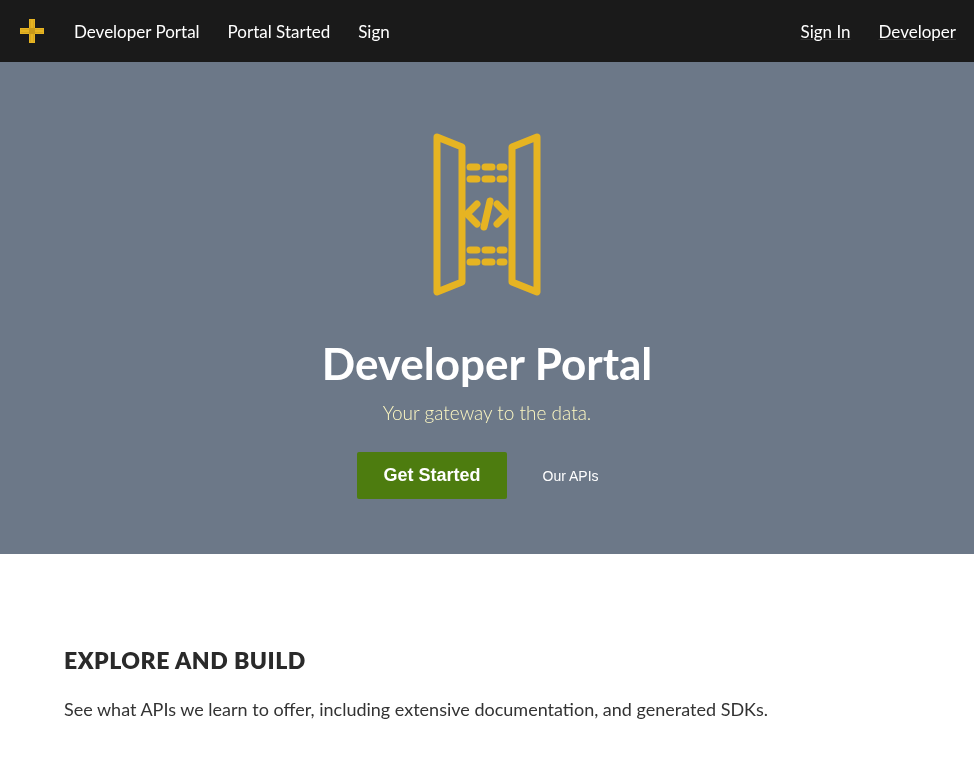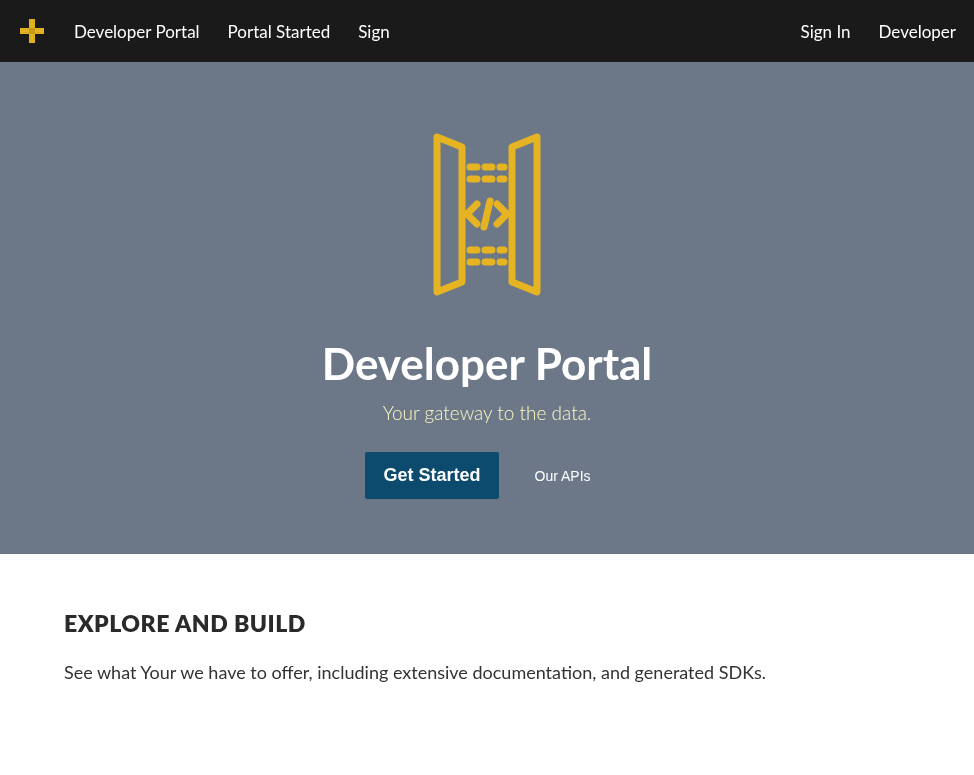--- a/index.html
+++ b/index.html
@@ -23,20 +23,21 @@
     }
     .nav-left {
       display: flex;
       align-items: center;
       gap: 28px;
     }
     .nav-right {
       display: flex;
       align-items: center;
       gap: 28px;
+      text-decoration: underline;
     }
     .logo {
       display: flex;
       align-items: center;
       justify-content: center;
       width: 28px;
       height: 28px;
     }
     .nav-link {
       color: #ffffff;
@@ -71,24 +72,24 @@
       color: #fef9c3;
       margin-bottom: 28px;
     }
     .hero-buttons {
       display: flex;
       justify-content: center;
       gap: 18px;
       align-items: center;
     }
     .btn-primary {
-      background: #0c4a6e;
+      background: #4d7c0f;
       color: #ffffff;
       border: none;
-      padding: 13px 18px;
+      padding: 13px 26px;
       font-size: 18px;
       font-weight: 700;
       cursor: pointer;
       border-radius: 2px;
     }
     .btn-secondary {
       background: transparent;
       color: #ffffff;
       border: none;
       padding: 13px 18px;
@@ -99,20 +100,21 @@
     .content {
       padding: 55px 64px 30px 64px;
       max-width: 974px;
     }
     .content-heading {
       font-size: 23px;
       font-weight: 800;
       letter-spacing: 0.5px;
       color: #2a2a2a;
       margin-bottom: 22px;
+      margin-top: 37px;
     }
     .content-para {
       font-size: 18px;
       line-height: 1.45;
       color: #333333;
       margin-bottom: 20px;
       font-weight: 400;
     }
   </style>
 </head>
@@ -165,15 +167,15 @@
   <h1 class="hero-title">Developer Portal</h1>
   <p class="hero-subtitle">Your gateway to the data.</p>
   <div class="hero-buttons">
     <button class="btn-primary">Get Started</button>
     <button class="btn-secondary">Our APIs</button>
   </div>
 </section>
 
 <section class="content">
   <h2 class="content-heading">EXPLORE AND BUILD</h2>
-  <p class="content-para">See what Your we have to offer, including extensive documentation, and generated SDKs.</p>
+  <p class="content-para">See what APIs we learn to offer, including extensive documentation, and generated SDKs.</p>
 
 </section>
 
 </body></html>

